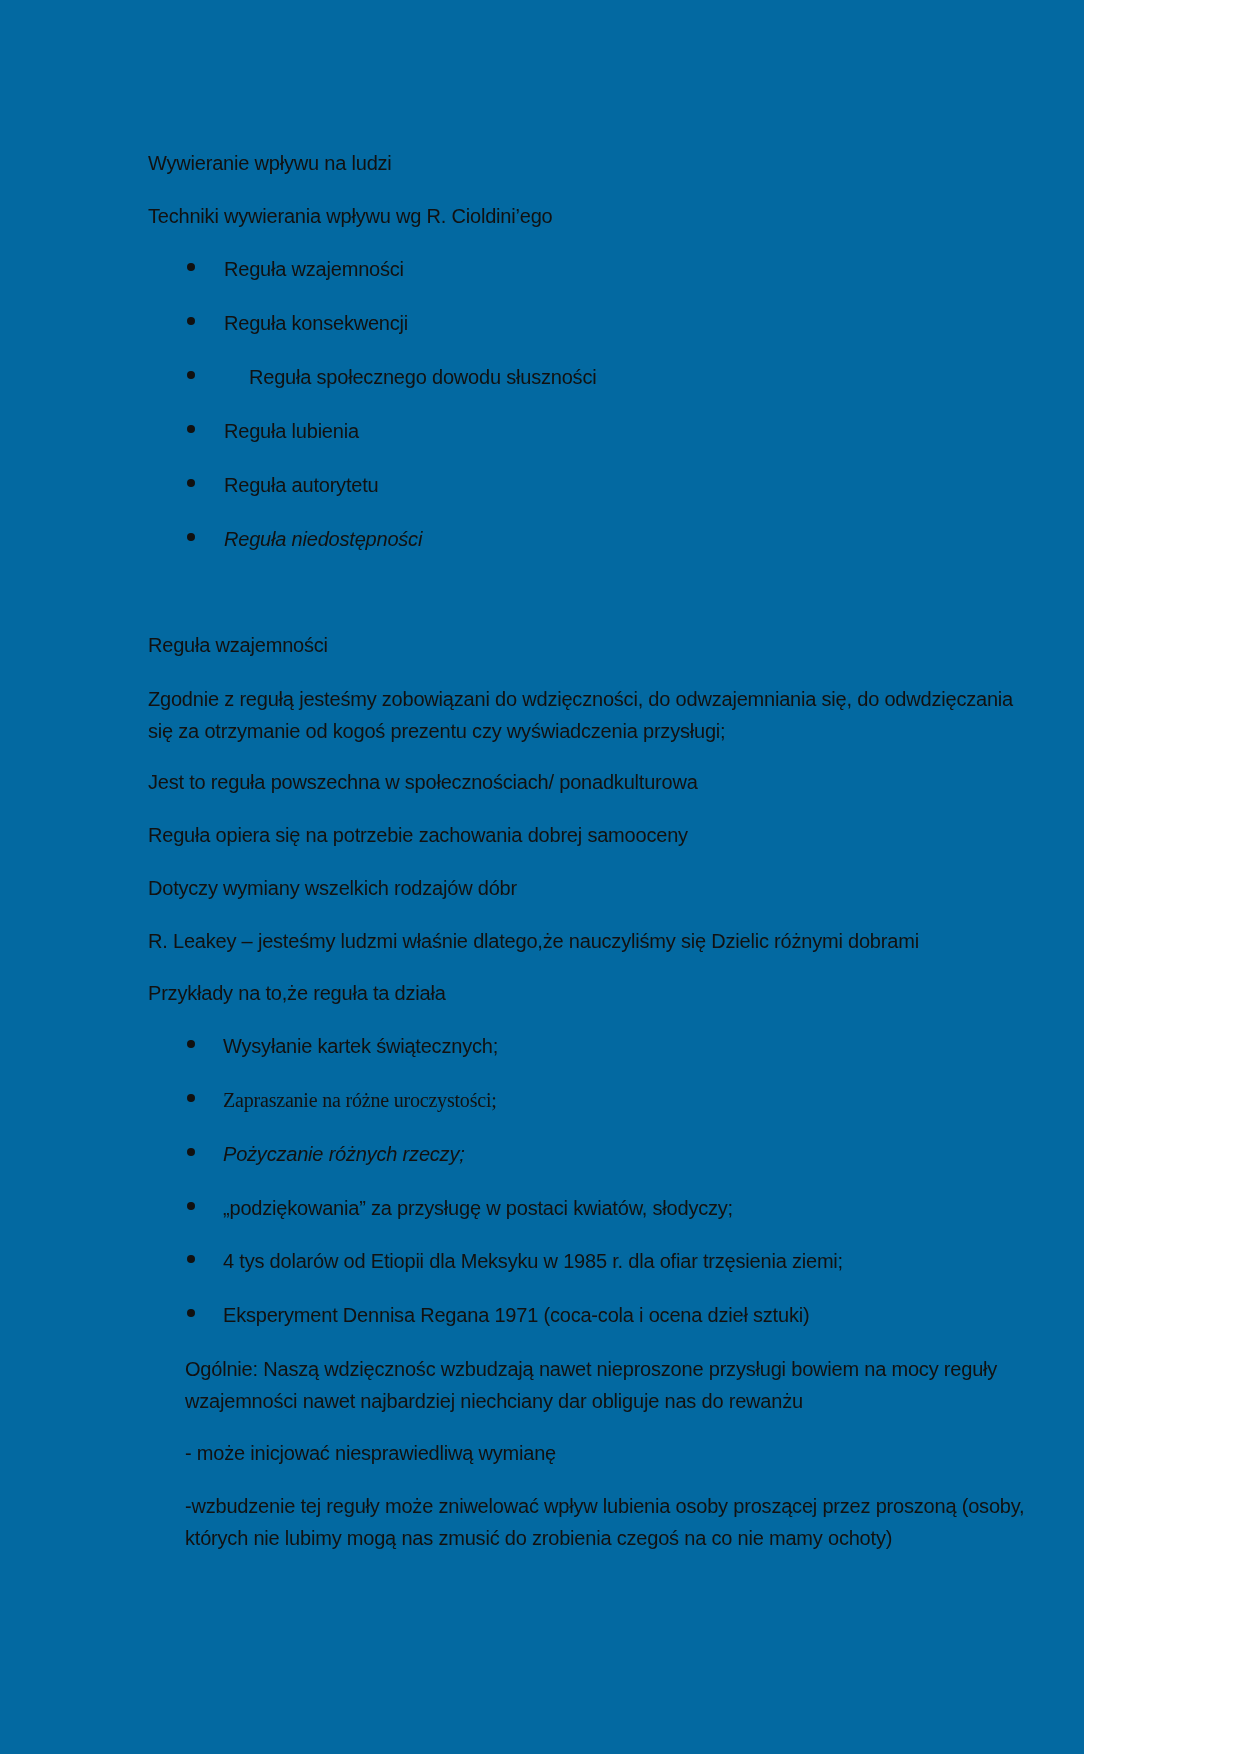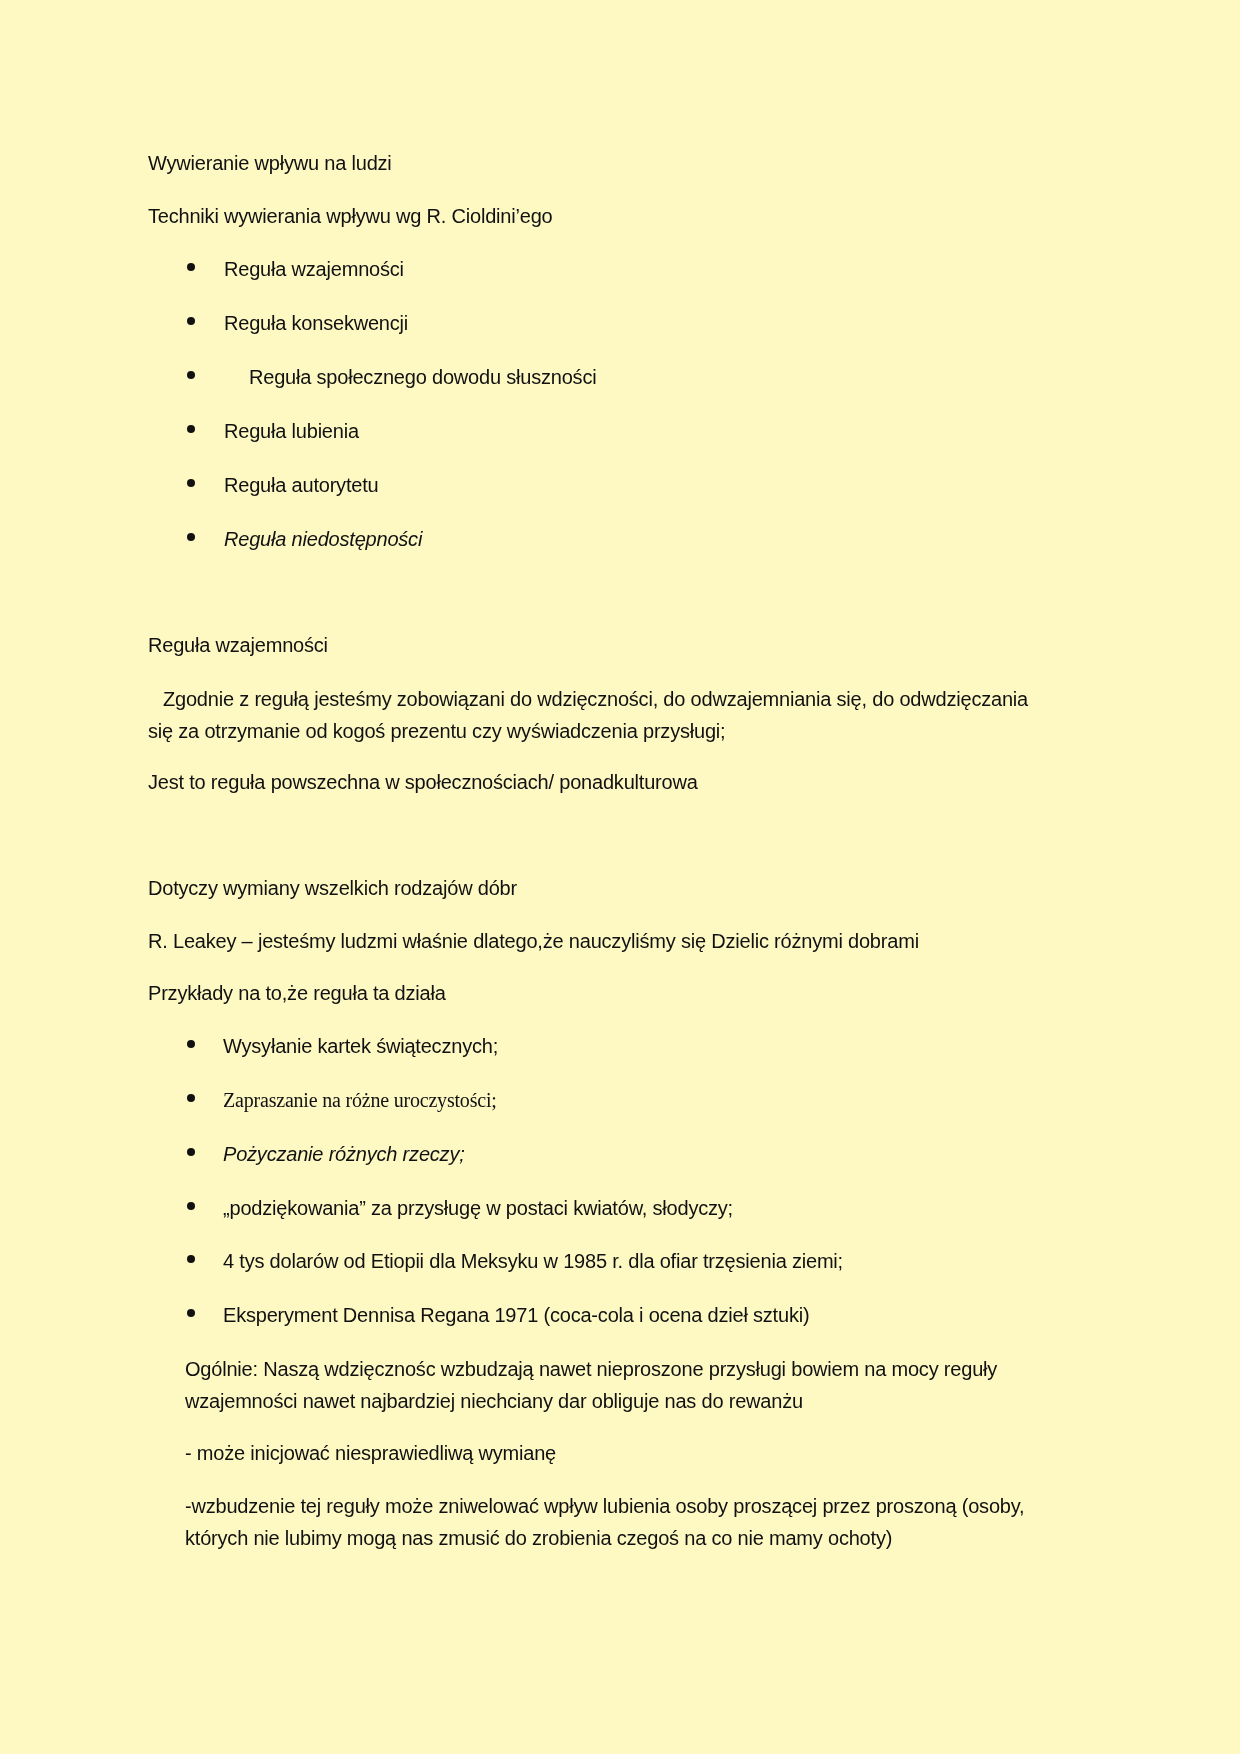--- a/index.html
+++ b/index.html
@@ -1,18 +1,18 @@
 <!DOCTYPE html>
 <html><head>
 <meta charset="utf-8">
 <style>
   html, body { margin: 0; padding: 0; background: #ffffff; }
   body { width: 1240px; height: 1754px; position: relative; overflow: hidden;
          font-family: "Liberation Sans", "DejaVu Sans", sans-serif; color: #111111; }
-  .page { position: absolute; left: 0; top: 0; width: 1240px; height: 1754px; background: #fef9c3; }
+  .page { position: absolute; left: 0; top: 0; width: 1084px; height: 1754px; background: #0369a1; }
   .line { position: absolute; font-size: 20px; line-height: 24px; white-space: nowrap; letter-spacing: -0.2px; }
   .bullet-dot { position: absolute; width: 8px; height: 8px; border-radius: 50%; background: #111111; }
 </style>
 </head>
 <body>
 
 <div class="page">
 
   <div class="line" style="left:148px; top:151px;">Wywieranie wpływu na ludzi</div>
   <div class="line" style="left:148px; top:204px;">Techniki wywierania wpływu wg R. Cioldini’ego</div>
@@ -39,24 +39,25 @@
       <div class="line" style="left:224px; top:473px;">Reguła autorytetu</div>
     </div>
     <div>
       <span class="bullet-dot" style="left:187px; top:533px;"></span>
       <div class="line" style="left:224px; top:527px;font-style:italic;">Reguła niedostępności</div>
     </div>
   </div>
 
   <div class="line" style="left:148px; top:633px;">Reguła wzajemności</div>
 
-  <div class="line" style="left:163px; top:687px;text-align:right;">Zgodnie z regułą jesteśmy zobowiązani do wdzięczności, do odwzajemniania się, do odwdzięczania</div>
+  <div class="line" style="left:148px; top:687px;text-align:right;">Zgodnie z regułą jesteśmy zobowiązani do wdzięczności, do odwzajemniania się, do odwdzięczania</div>
   <div class="line" style="left:148px; top:719px;">się za otrzymanie od kogoś prezentu czy wyświadczenia przysługi;</div>
 
   <div class="line" style="left:148px; top:770px;">Jest to reguła powszechna w społecznościach/ ponadkulturowa</div>
+  <div class="line" style="left:148px; top:823px;">Reguła opiera się na potrzebie zachowania dobrej samooceny</div>
   <div class="line" style="left:148px; top:929px;">R. Leakey – jesteśmy ludzmi właśnie dlatego,że nauczyliśmy się Dzielic różnymi dobrami</div>
   <div class="line" style="left:148px; top:876px;">Dotyczy wymiany wszelkich rodzajów dóbr</div>
   <div class="line" style="left:148px; top:981px;">Przykłady na to,że reguła ta działa</div>
 
   <div>
     <div>
       <span class="bullet-dot" style="left:187px; top:1040px;"></span>
       <div class="line" style="left:223px; top:1034px;">Wysyłanie kartek świątecznych;</div>
     </div>
     <div>

